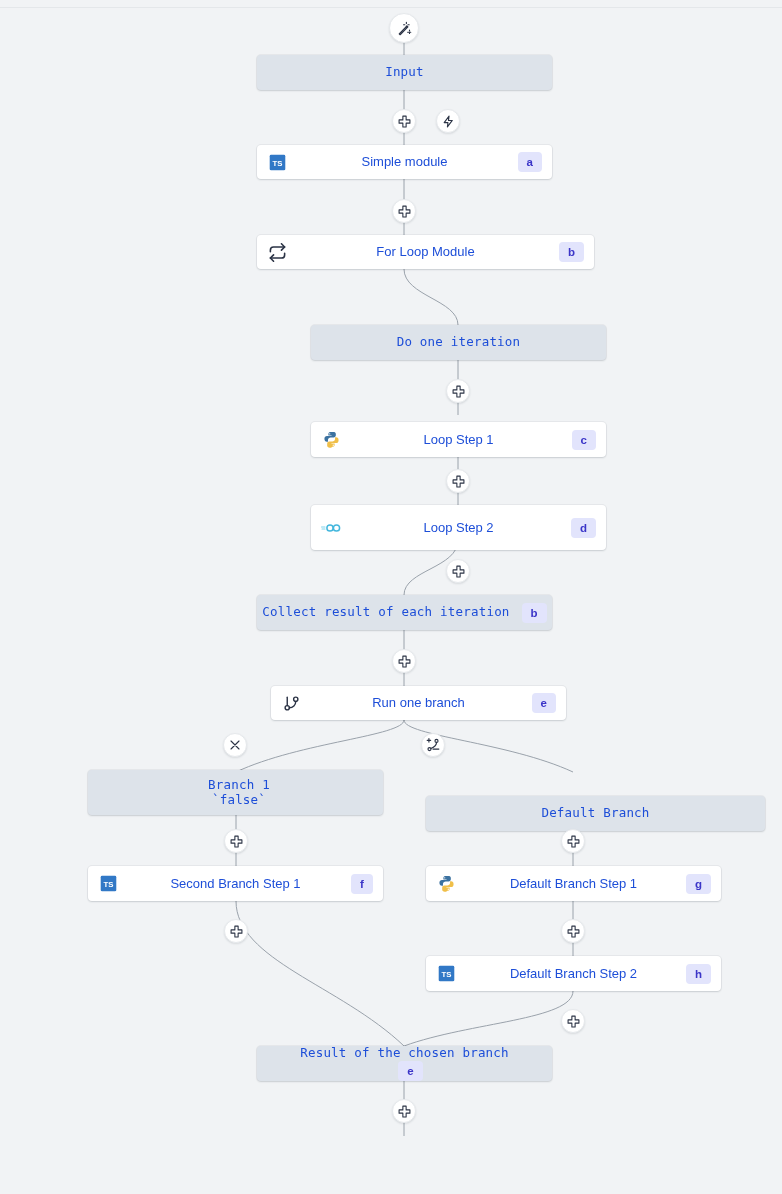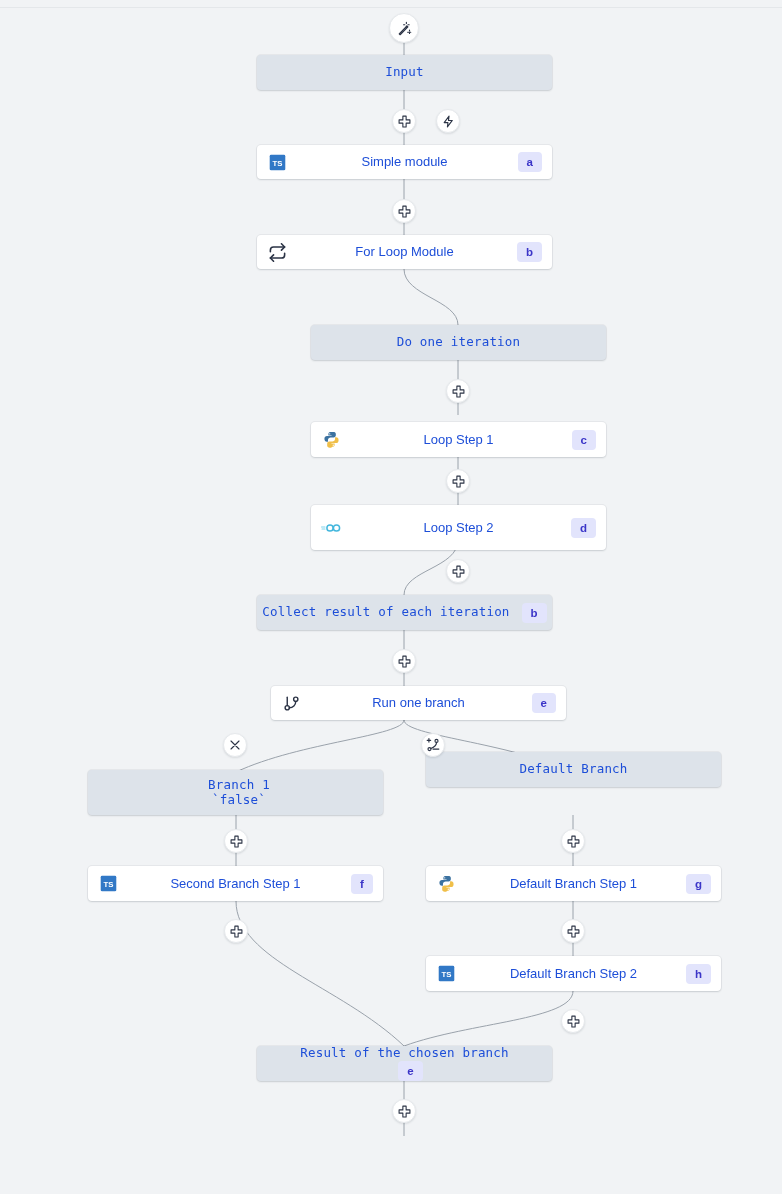--- a/index.html
+++ b/index.html
@@ -110,21 +110,21 @@
     <span class="ico">
       <svg width="17" height="17" viewBox="0 0 24 24">
           <rect x="1" y="1" width="22" height="22" rx="2" fill="#3178c6"></rect>
           <text x="12" y="17" font-family="Liberation Sans, sans-serif" font-size="11" font-weight="bold" fill="#fff" text-anchor="middle">TS</text>
         </svg>
     </span>
     <span class="label">Simple module</span>
     <span class="badge">a</span>
   </div>
 
-  <div class="node white" style="left:257px; top:235px; width:295px; height:34px;">
+  <div class="node white" style="left:257px; top:235px; width:337px; height:34px;">
     <span class="ico">
       <svg width="19" height="19" viewBox="0 0 24 24" fill="none" stroke="#2b3345" stroke-width="2" stroke-linecap="round" stroke-linejoin="round">
         <path d="M17 1l4 4-4 4"></path>
           <path d="M3 11V9a4 4 0 0 1 4-4h14"></path>
         <path d="M7 23l-4-4 4-4"></path>
           <path d="M21 13v2a4 4 0 0 1-4 4H3"></path>
       </svg>
     </span>
     <span class="label">For Loop Module</span>
     <span class="badge">b</span>
@@ -173,21 +173,21 @@
     </span>
     <span class="label">Run one branch</span>
     <span class="badge">e</span>
   </div>
 
   <div class="node gray mono" style="left:88px; top:770px; width:295px; height:45px;padding-left:7px;">
     <span class="label">Branch 1
 `false`</span>
   </div>
 
-  <div class="node gray mono" style="left:426px; top:752px; width:295px; height:35px;align-items:center;">
+  <div class="node gray mono" style="left:426px; top:796px; width:339px; height:35px;align-items:center;">
     <span class="label">Default Branch</span>
   </div>
 
   <div class="node white" style="left:88px; top:866px; width:295px; height:35px;">
     <span class="ico">
       <svg width="17" height="17" viewBox="0 0 24 24">
           <rect x="1" y="1" width="22" height="22" rx="2" fill="#3178c6"></rect>
           <text x="12" y="17" font-family="Liberation Sans, sans-serif" font-size="11" font-weight="bold" fill="#fff" text-anchor="middle">TS</text>
         </svg>
     </span>

